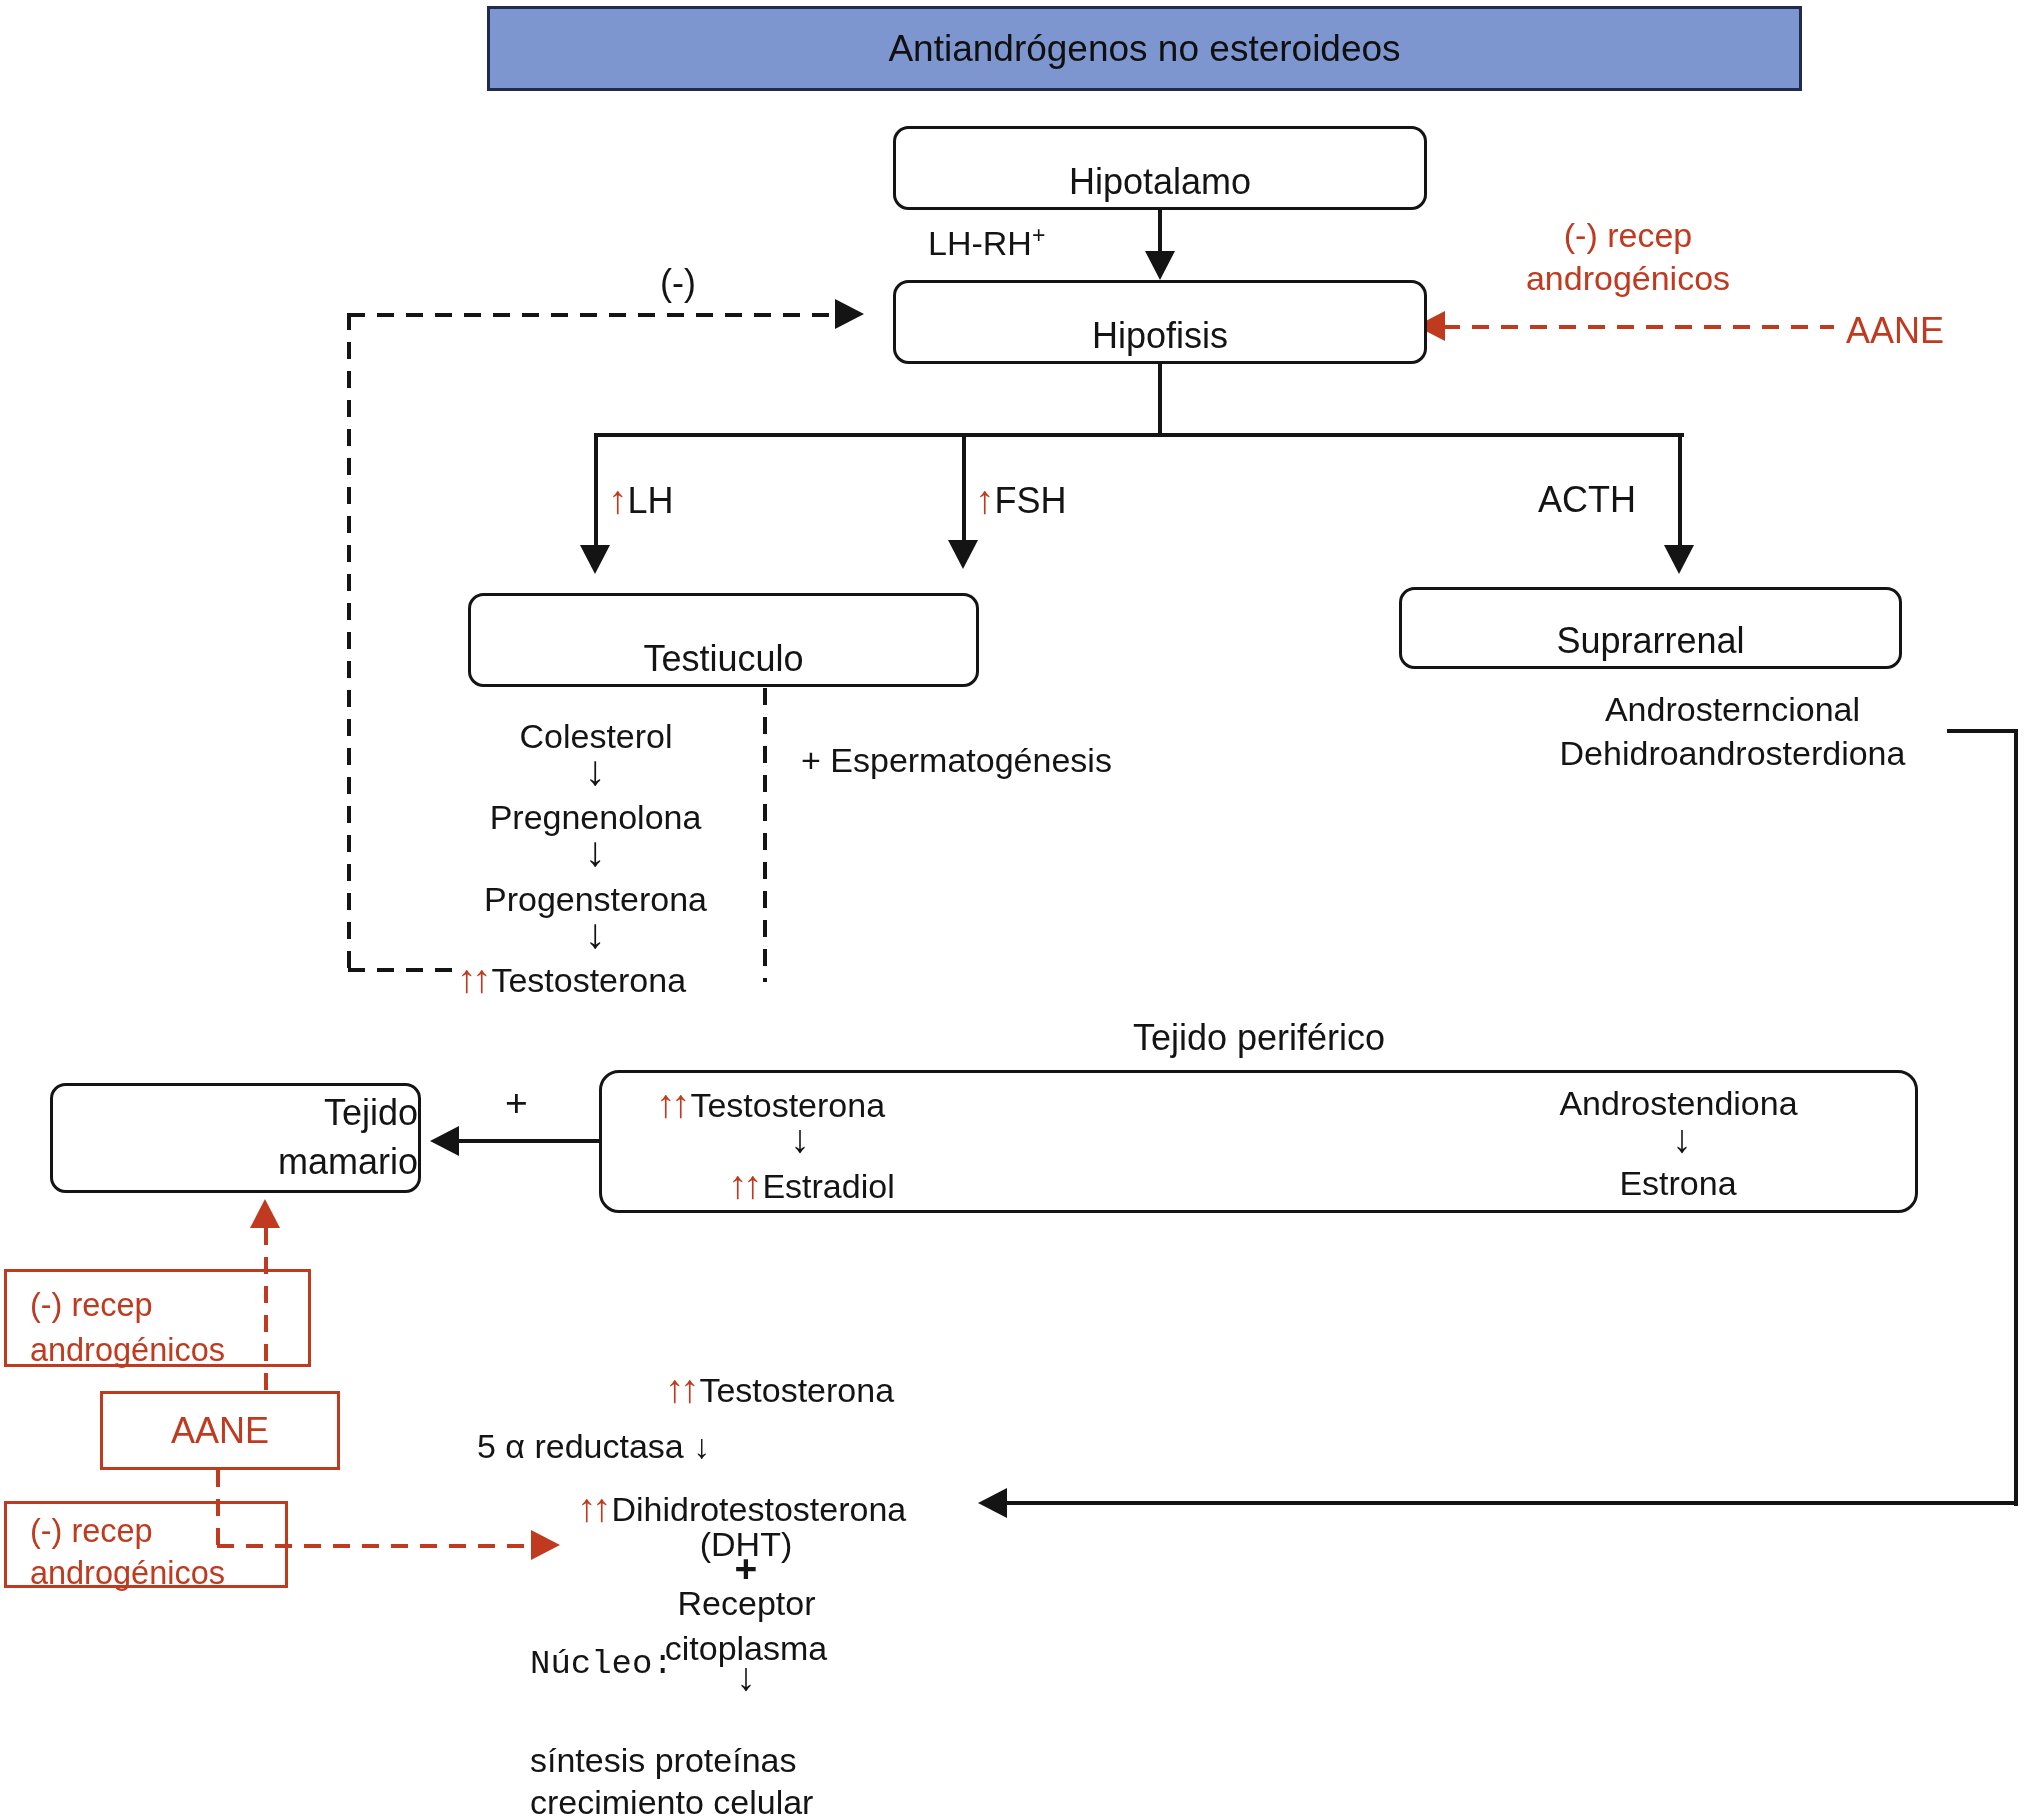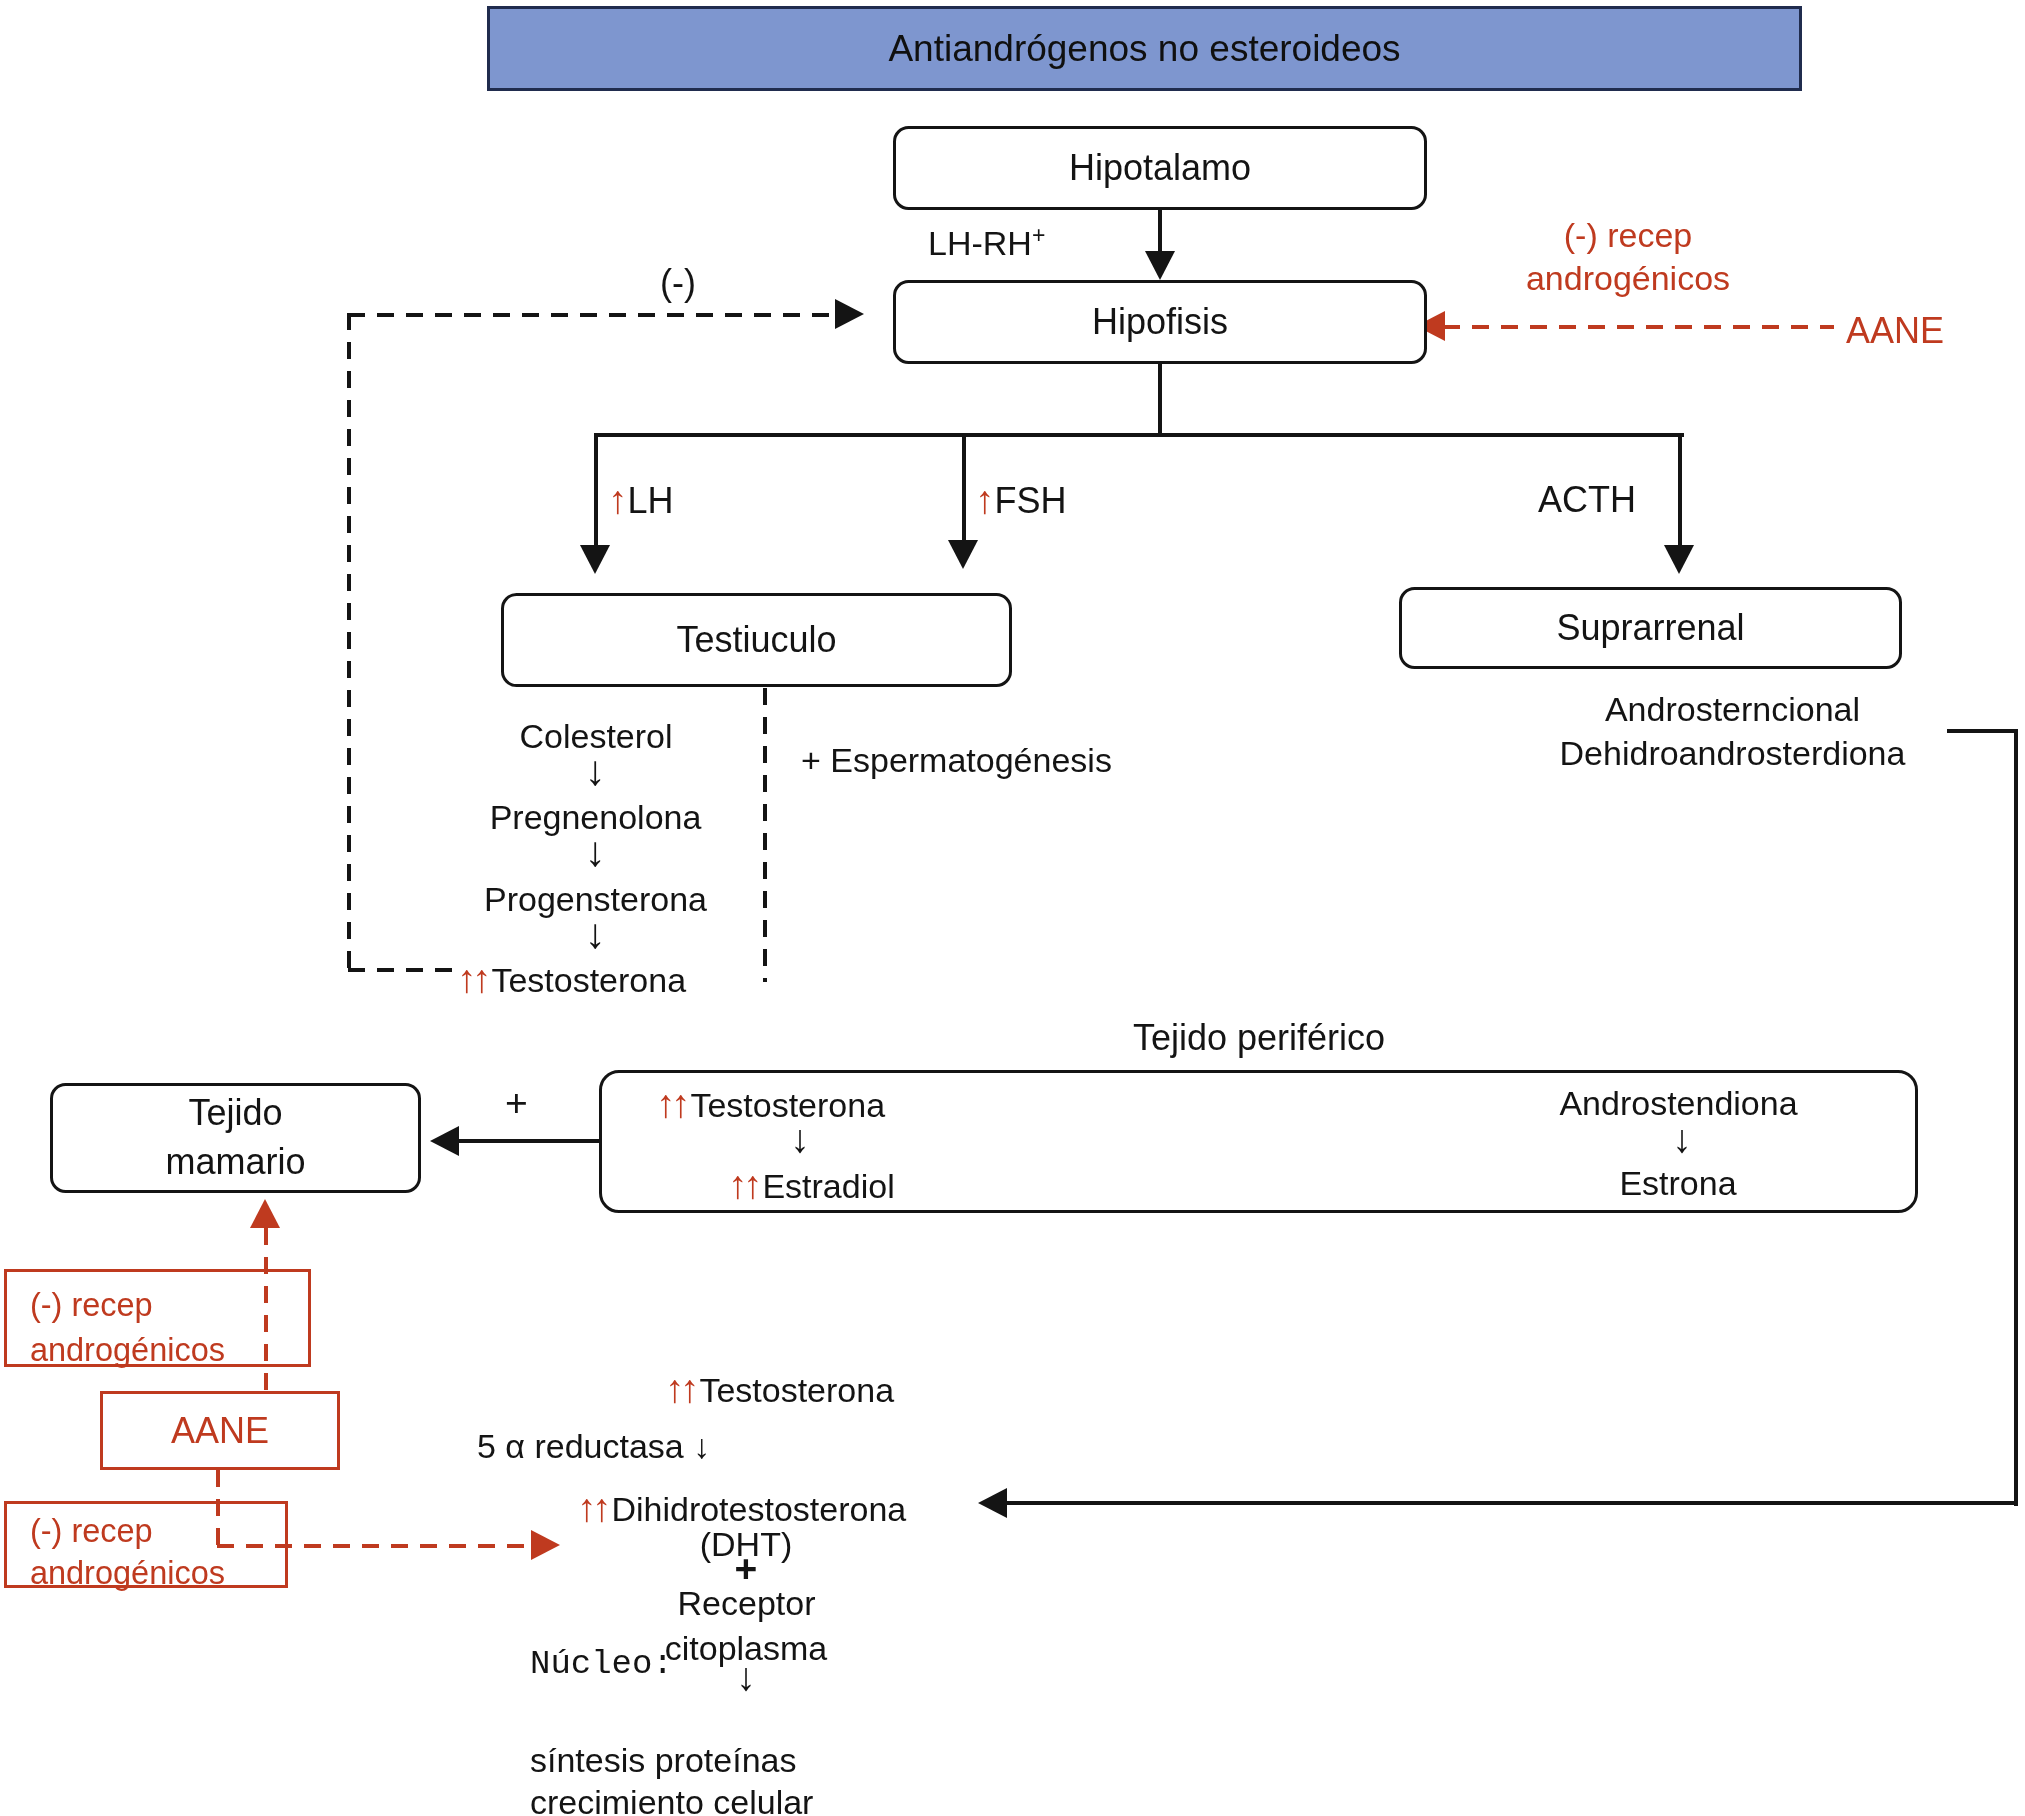--- a/index.html
+++ b/index.html
@@ -6,21 +6,21 @@
   .canvas{
     position:relative;width:2025px;height:1816px;background:#fff;
     font-family:"Liberation Sans", sans-serif;color:#141414;overflow:hidden;
   }
   .header{
     position:absolute;display:flex;align-items:center;justify-content:center;
     background:var(--header_bg);border:3.1px solid var(--header_border);
     font-size:37px;color:#101010;box-sizing:border-box;
   }
   .box{
-    position:absolute;display:flex;align-items:center;justify-content:center;
+    position:absolute;display:flex;align-items:flex-end;justify-content:center;
     border:3.1px solid #141414;border-radius:15.5px;background:#fff;
     font-size:36px;box-sizing:border-box;text-align:center;line-height:1.35;
   }
   .rbox{
     position:absolute;border:3.1px solid var(--accent);color:var(--accent);
     font-size:32.5px;box-sizing:border-box;line-height:1.38;background:transparent;
   }
   .rbox .pad{padding:10.8px 0 0 23px;}
   .rbox.center{display:flex;align-items:center;justify-content:center;font-size:36px;}
   .lbl{position:absolute;font-size:34px;color:#141414;white-space:nowrap;line-height:1.2;}
@@ -101,21 +101,21 @@
   </div>
 
   <div class="box" style="left:893px;top:126px;width:534px;height:84px;">
     <span>Hipotalamo</span>
   </div>
 
   <div class="box" style="left:893px;top:280px;width:534px;height:84px;">
     <span>Hipofisis</span>
   </div>
 
-  <div class="box" style="left:501px;top:593px;width:511px;height:94px;">
+  <div class="box" style="left:468px;top:593px;width:511px;height:94px;">
     <span>Testiuculo</span>
   </div>
 
   <div class="box" style="left:1399px;top:587px;width:503px;height:82px;">
     <span>Suprarrenal</span>
   </div>
 
   <div class="box" style="left:599px;top:1070px;width:1319px;height:143px;border-radius:20px;"></div>
 
   <div class="box" style="left:50px;top:1083px;width:371px;height:110px;flex-direction:column;">

